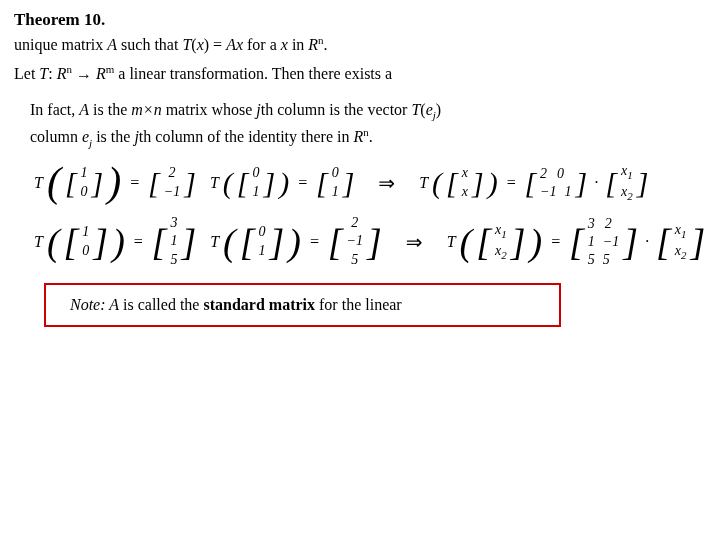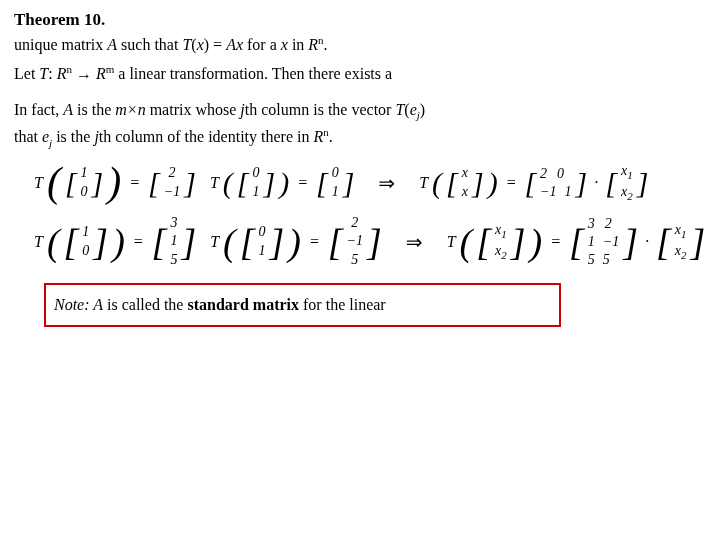--- a/index.html
+++ b/index.html
@@ -38,20 +38,21 @@
     .italic { font-style: italic; }
 
     sup { font-size: 11px; vertical-align: super; }
     sub { font-size: 11px; vertical-align: sub; }
 
     .in-fact {
       margin-top: 10px;
       margin-bottom: 4px;
       font-size: 16px;
       line-height: 1.6;
+      margin-left: 16px;
     }
 
     .formula-section {
       margin-top: 10px;
       display: flex;
       flex-direction: column;
       gap: 12px;
     }
 
     .formula-row {
@@ -103,21 +104,21 @@
       margin: 0 10px;
     }
 
     .dot-multiply {
       font-size: 16px;
       margin: 0 3px;
     }
 
     .note-box {
       border: 2px solid #cc0000;
-      padding: 8px 8px;
+      padding: 8px 24px;
       margin-top: 14px;
       display: inline-block;
       font-size: 16px;
       line-height: 1.5;
       width: 90%;
       margin-left: 30px;
     }
 
     .note-box .note-italic { font-style: italic; }
     .note-box .note-bold { font-weight: bold; }
@@ -146,21 +147,21 @@
     </p>
   </div>
 
   
   <div class="in-fact">
     <p>
       <span>In fact, </span><span class="italic">A</span><span> is the </span><span class="italic">m×n</span><span>   matrix whose </span><span class="italic">j</span><span>th column is the vector</span>
       <span class="italic">T</span>(<span class="italic">e</span><sub class="italic">j</sub>)
     </p>
     <p>
-      <span>that </span><span class="italic">e</span><sub class="italic">j</sub>
+      <span>column </span><span class="italic">e</span><sub class="italic">j</sub>
       <span> is the </span><span class="italic">j</span><span>th column of the identity there in </span><span class="italic">R</span><sup>n</sup><span>.</span>
     </p>
   </div>
 
   
   <div class="formula-section">
 
     <div class="formula-row">
 
       <span class="matrix-expr">

